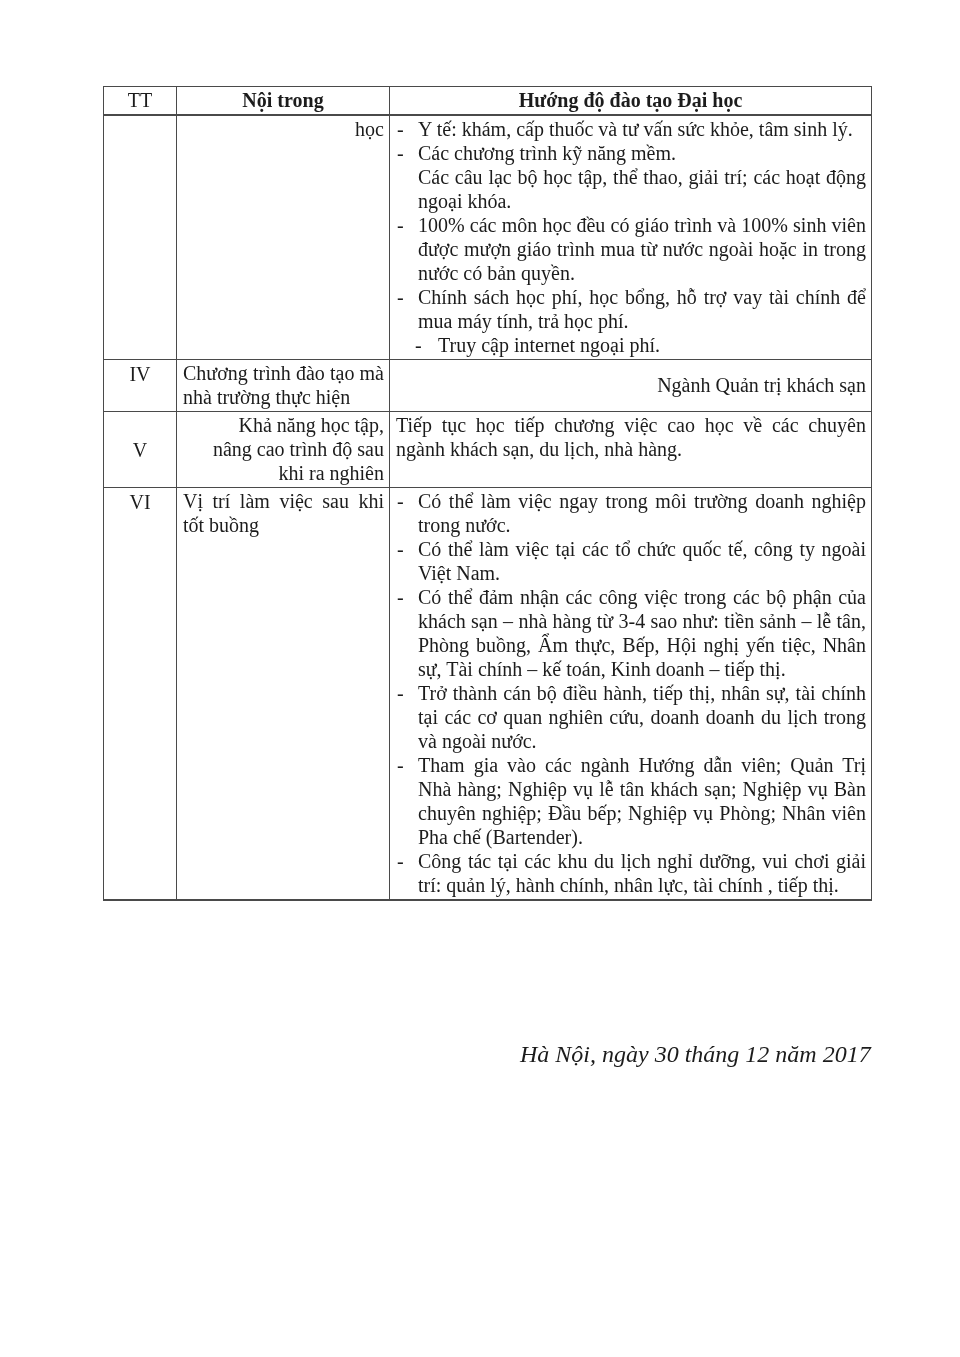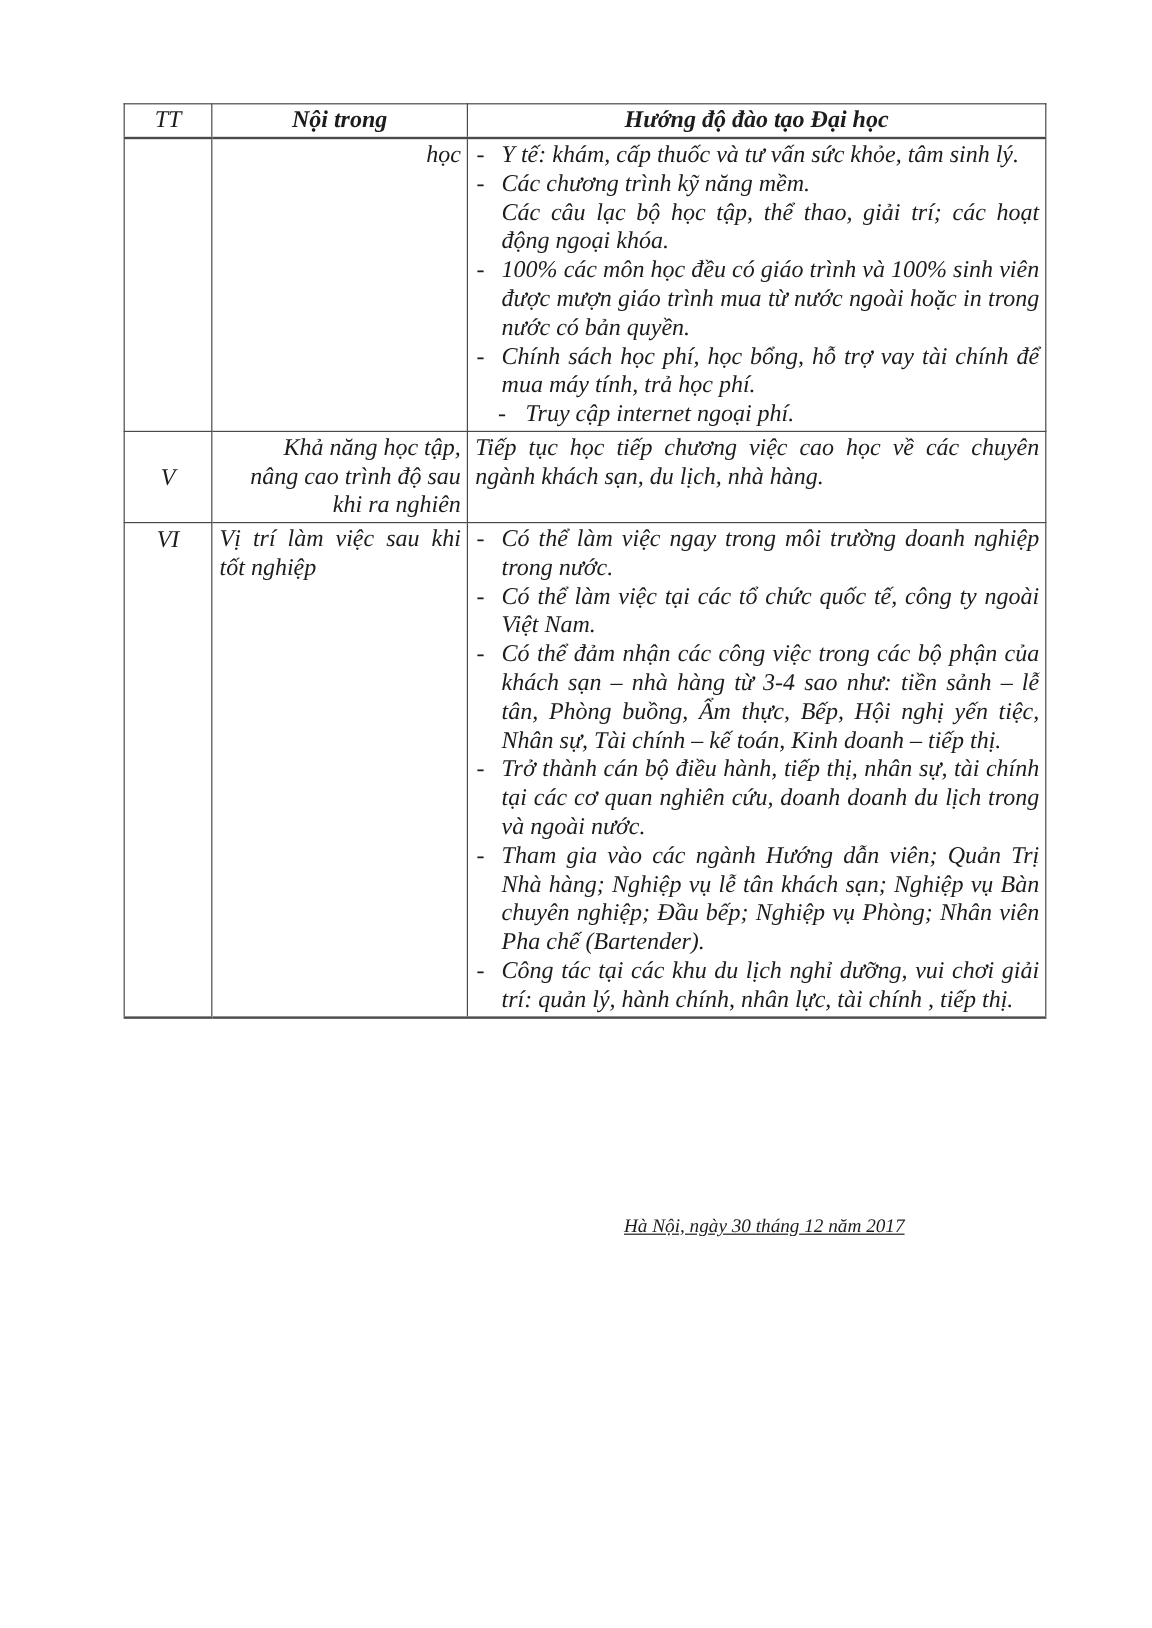--- a/index.html
+++ b/index.html
@@ -20,21 +20,20 @@
     background: #ffffff;
     overflow: hidden;
   }
   table.doc-table {
     position: absolute;
     left: 103px;
     top: 86px;
     width: 768px;
     border-collapse: collapse;
     table-layout: fixed;
-    font-style: italic;
   }
   .doc-table col.c1 { width: 73px; }
   .doc-table col.c2 { width: 213px; }
   .doc-table col.c3 { width: 482px; }
   .doc-table th, .doc-table td {
     border: 1px solid #4a4a4a;
     vertical-align: top;
     font-size: 20px;
     line-height: 24px;
   }
@@ -70,25 +69,24 @@
     position: absolute;
     left: 1px;
     top: 0;
   }
   .bullet.indent { padding-left: 42px; text-align: left; }
   .bullet.indent > .dash { left: 19px; }
   tbody tr:last-child td { border-bottom-width: 2px; }
   .date-line {
     position: absolute;
     left: 520px;
-    top: 1011px;
+    top: 1042px;
     font-style: italic;
-    font-size: 16px;
+    font-size: 24px;
     white-space: nowrap;
-    text-decoration: underline;
   }
 </style>
 </head>
 <body>
 
 <div class="page">
 
   <table class="doc-table">
     <colgroup>
       <col class="c1">
@@ -109,31 +107,38 @@
           <td class="cell-content">
             <div class="bullet"><span class="dash">-</span><span>Y tế: khám, cấp thuốc và tư vấn sức khỏe, tâm sinh lý.</span></div>
             <div class="bullet"><span class="dash">-</span><span>Các chương trình kỹ năng mềm.</span></div>
             <div class="bullet no-dash"><span>Các câu lạc bộ học tập, thể thao, giải trí; các hoạt động ngoại khóa.</span></div>
             <div class="bullet"><span class="dash">-</span><span>100% các môn học đều có giáo trình và 100% sinh viên được mượn giáo trình mua từ nước ngoài hoặc in trong nước có bản quyền.</span></div>
             <div class="bullet"><span class="dash">-</span><span>Chính sách học phí, học bổng, hỗ trợ vay tài chính để mua máy tính, trả học phí.</span></div>
             <div class="bullet indent"><span class="dash">-</span><span>Truy cập internet ngoại phí.</span></div>
           </td>
         </tr>
         <tr>
+          <td class="cell-tt">IV</td>
+          <td class="cell-topic align-justify">Chương trình đào tạo mà nhà trường thực hiện</td>
+          <td class="cell-content vmid">
+            <div class="content-text align-left">Ngành Quản trị khách sạn</div>
+          </td>
+        </tr>
+        <tr>
           <td class="cell-tt vmid">V</td>
           <td class="cell-topic align-left">Khả năng học tập,
 nâng cao trình độ sau
 khi ra nghiên</td>
           <td class="cell-content">
             <div class="content-text align-justify">Tiếp tục học tiếp chương việc cao học về các chuyên ngành khách sạn, du lịch, nhà hàng.</div>
           </td>
         </tr>
         <tr>
           <td class="cell-tt">VI</td>
-          <td class="cell-topic align-justify">Vị trí làm việc sau khi tốt nghiệp</td>
+          <td class="cell-topic align-justify">Vị trí làm việc sau khi tốt buồng</td>
           <td class="cell-content">
             <div class="bullet"><span class="dash">-</span><span>Có thể làm việc ngay trong môi trường doanh nghiệp trong nước.</span></div>
             <div class="bullet"><span class="dash">-</span><span>Có thể làm việc tại các tổ chức quốc tế, công ty ngoài Việt Nam.</span></div>
             <div class="bullet"><span class="dash">-</span><span>Có thể đảm nhận các công việc trong các bộ phận của khách sạn – nhà hàng từ 3-4 sao như: tiền sảnh – lễ tân, Phòng buồng, Ẩm thực, Bếp, Hội nghị yến tiệc, Nhân sự, Tài chính – kế toán, Kinh doanh – tiếp thị.</span></div>
             <div class="bullet"><span class="dash">-</span><span>Trở thành cán bộ điều hành, tiếp thị, nhân sự, tài chính tại các cơ quan nghiên cứu, doanh doanh du lịch trong và ngoài nước.</span></div>
             <div class="bullet"><span class="dash">-</span><span>Tham gia vào các ngành Hướng dẫn viên; Quản Trị Nhà hàng; Nghiệp vụ lễ tân khách sạn; Nghiệp vụ Bàn chuyên nghiệp; Đầu bếp; Nghiệp vụ Phòng; Nhân viên Pha chế (Bartender).</span></div>
             <div class="bullet"><span class="dash">-</span><span>Công tác tại các khu du lịch nghỉ dưỡng, vui chơi giải trí: quản lý, hành chính, nhân lực, tài chính , tiếp thị.</span></div>
           </td>
         </tr>
       </tbody>

